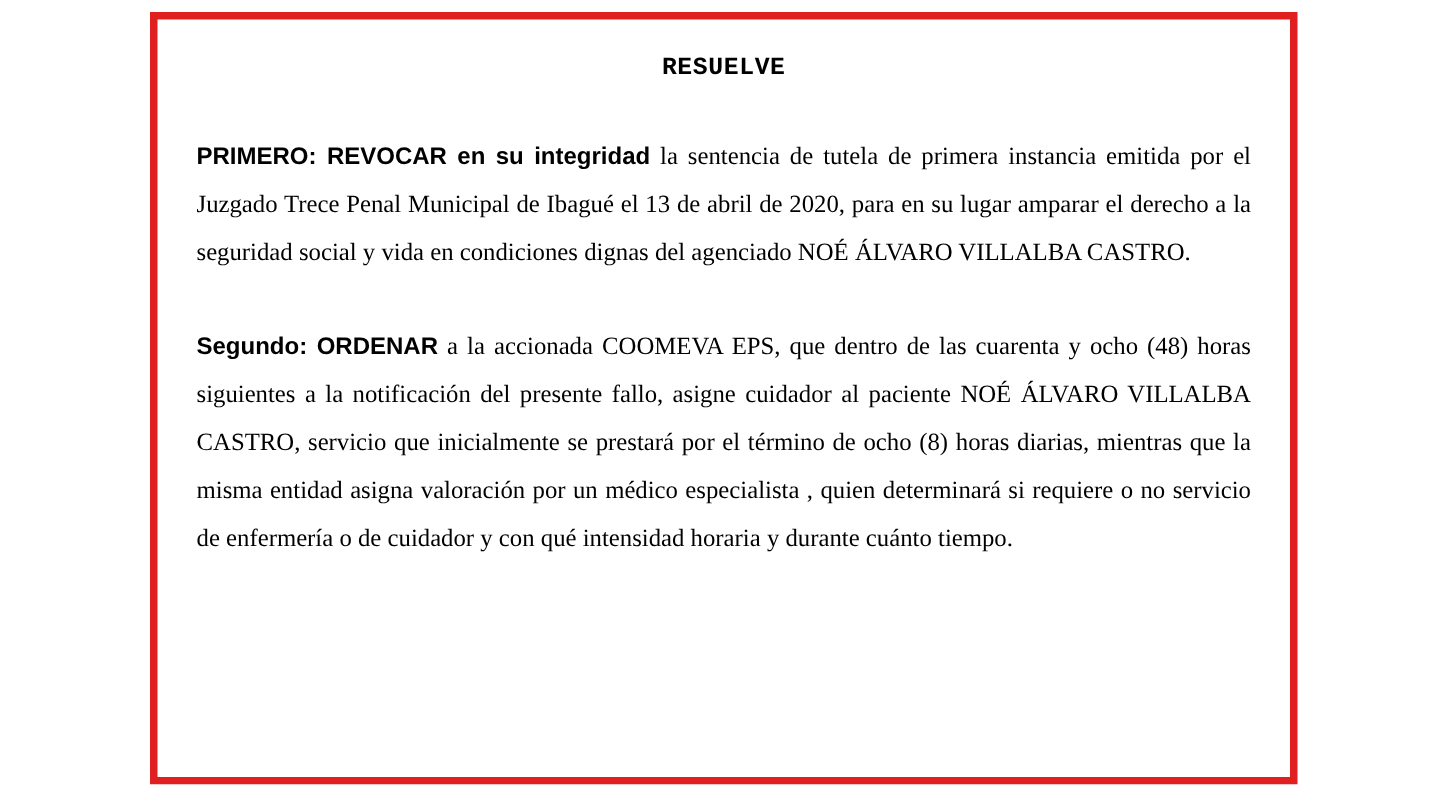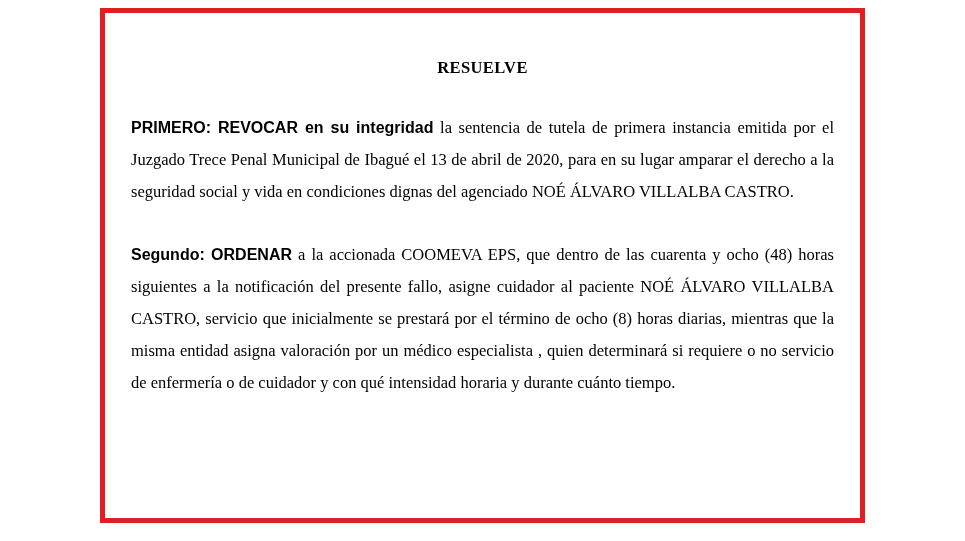--- a/index.html
+++ b/index.html
@@ -29,22 +29,22 @@
     box-sizing: border-box;
     border: 5px solid #e02020;
     background: #ffffff;
     padding: 22px 26px 20px 26px;
   }
   .doc-title {
     text-align: center;
     font-weight: bold;
     font-size: 16.5px;
     letter-spacing: 0.4px;
-    margin: 23px 0 0 0;
-    font-family: Liberation Serif, serif;
+    margin: 0 0 0 0;
+    font-family: Liberation Mono, monospace;
   }
   .para {
     text-align: justify;
     text-justify: inter-word;
     font-size: 16.5px;
     line-height: 1.95;
     margin: 0;
     font-family: "Liberation Serif", serif;
     hyphens: none;
   }

